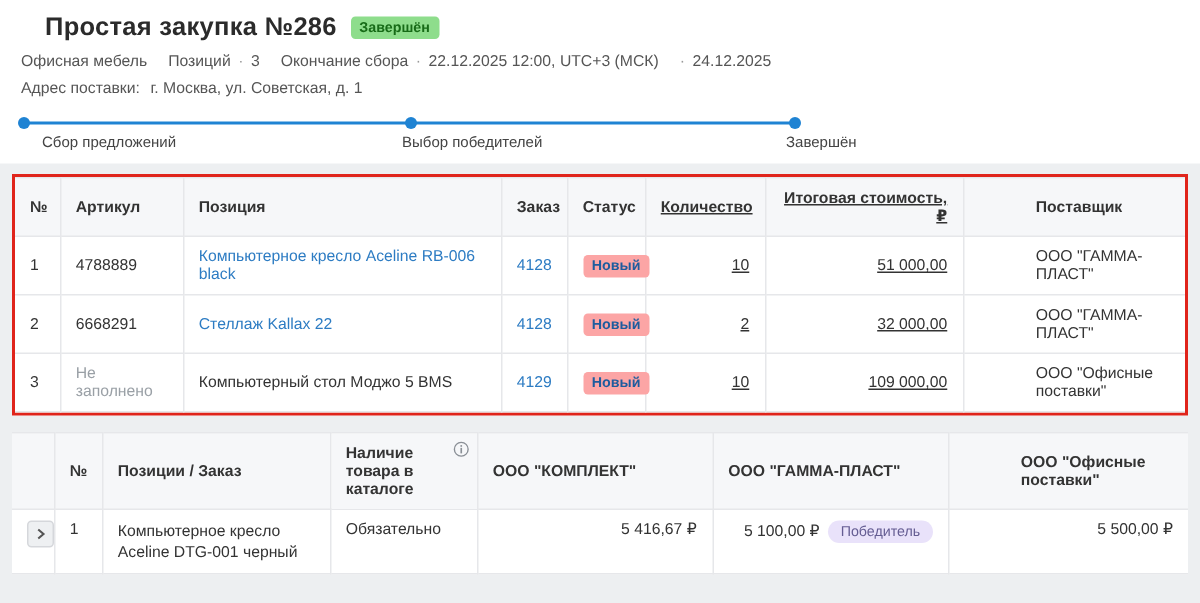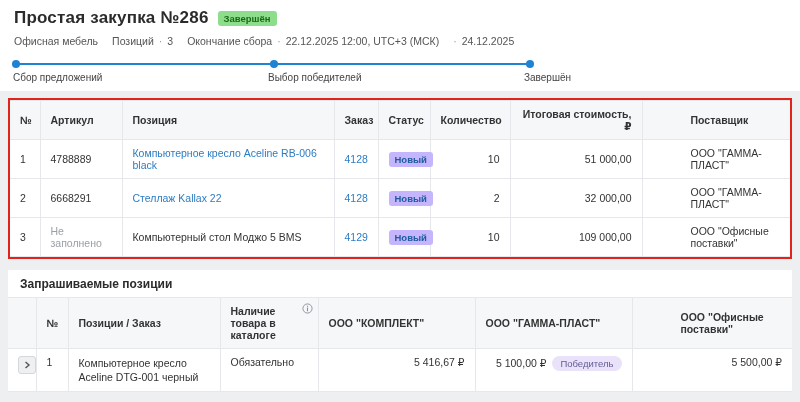--- a/index.html
+++ b/index.html
@@ -1,54 +1,54 @@
 <!DOCTYPE html>
 <html lang="ru"><head>
 <meta charset="utf-8">
 <style>
   * { margin:0; padding:0; box-sizing:border-box; }
   html,body { width:800px; height:402px; overflow:hidden; background:#fff;
     font-family:"Liberation Sans","DejaVu Sans",sans-serif; color:#333; }
 
   
   .page-header { padding:8px 14px 0 14px; background:#fff; }
-  .title-row { display:flex; align-items:center; gap:9px; }
+  .title-row { display:flex; align-items:center; gap:9px;margin-left:16px; }
   .page-title { font-size:17px; font-weight:bold; color:#2b2b2b; letter-spacing:.2px; }
   .badge-done { font-size:9.5px; font-weight:600; color:#176b17; background:#8edd8c;
     padding:2px 6px; border-radius:3px; }
   .meta-row { margin-top:7px; font-size:10.5px; color:#555; display:flex; gap:14px; }
   .meta-item { display:flex; gap:5px; align-items:baseline; }
   .meta-sep { color:#999; }
   .addr-row { margin-top:6px; font-size:10.5px; color:#555; display:flex; gap:7px; }
 
   
   .progress-wrap { position:relative; height:34px; margin-top:10px; }
   .progress-track { position:absolute; left:15px; top:6px; width:515px; height:2px; background:#1f83d3; }
   .progress-dot { position:absolute; top:3px; width:8px; height:8px; border-radius:50%; background:#1f83d3; }
   .dot-1 { left:12px; } .dot-2 { left:270px; } .dot-3 { left:526px; }
   .progress-label { position:absolute; top:15px; font-size:10px; color:#444; white-space:nowrap; }
-  .lbl-1 { left:13px; } .lbl-2 { left:268px; } .lbl-3 { left:524px; }
+  .lbl-1 { left:28px; } .lbl-2 { left:268px; } .lbl-3 { left:524px; }
 
   
   .gray-section { background:#edeff1; padding:7px 8px 12px 8px; min-height:310px; }
   .panel { background:#fff; }
   .panel.highlighted { border:2px solid #e0241b; margin-bottom:11px; }
   .panel-title { font-size:12px; font-weight:bold; color:#2b2b2b; padding:7px 12px 6px 12px; }
 
   table { width:100%; border-collapse:collapse; table-layout:fixed; font-size:10.5px; }
   th { font-weight:bold; color:#333; text-align:left; }
   th,td { padding:7px 10px; border:1px solid #e6e7ea; border-left-width:0; vertical-align:middle; }
   th:first-child, td:first-child { border-left-width:0; }
   tr th:last-child, tr td:last-child { border-right-width:0;padding-left:48px; }
   thead th { background:#f6f7f9; }
-  .num-col { text-align:right; }
+  .num-col { text-align:right;text-decoration:underline; }
   a.link { color:#2d7cc3; text-decoration:none; }
   .muted { color:#9aa0a6; }
   .badge-new { display:inline-block; font-size:9.5px; font-weight:600; color:#1e5c9e;
-    background:#c4b5fd; padding:2px 6px; border-radius:3px; }
+    background:#fca5a5; padding:2px 6px; border-radius:3px; }
   .badge-winner { display:inline-block; font-size:9.5px; color:#655d93; background:#e9e2fa;
     padding:2px 8px; border-radius:9px; margin-left:6px; white-space:nowrap; }
 
   
   .req-table th, .req-table td { vertical-align:top; }
   .req-table thead th { vertical-align:middle; }
   .availability-th { position:relative; padding-right:20px; }
   .info-icon { position:absolute; top:5px; right:5px; width:11px; height:11px; }
   .expand-btn { width:18px; height:18px; background:#eef0f2; border:1px solid #d5d7db;
     border-radius:3px; display:flex; align-items:center; justify-content:center; cursor:pointer; padding:0; }
@@ -74,20 +74,24 @@
     </span>
     <span class="meta-item">
       <span>Окончание сбора</span>
       <span class="meta-sep">·</span>
       <span>22.12.2025 12:00, UTC+3 (МСК)</span>
     </span>
     <span class="meta-item">
       <span class="meta-sep">·</span>
       <span>24.12.2025</span>
     </span>
+  </div>
+  <div class="addr-row">
+    <span>Адрес поставки:</span>
+    <span>г. Москва, ул. Советская, д. 1</span>
   </div>
 </div>
 
 <div class="progress-wrap">
   <div class="progress-track"></div>
   <div class="progress-dot dot-1"></div>
   <div class="progress-dot dot-2"></div>
   <div class="progress-dot dot-3"></div>
   <div class="progress-label lbl-1">Сбор предложений</div>
   <div class="progress-label lbl-2">Выбор победителей</div>
@@ -149,21 +153,20 @@
           <td><span class="badge-new">Новый</span></td>
           <td class="num-col">10</td>
           <td class="num-col">109 000,00</td>
           <td>ООО "Офисные поставки"</td>
         </tr>
       </tbody>
     </table>
   </div>
 
   <div class="panel">
-    <div class="panel-title">Запрашиваемые позиции</div>
     <table class="req-table">
       <colgroup>
         <col style="width:28px">
           <col style="width:32px">
           <col style="width:152px">
           <col style="width:98px">
         <col style="width:157px">
           <col style="width:157px">
           <col>
       </colgroup>

